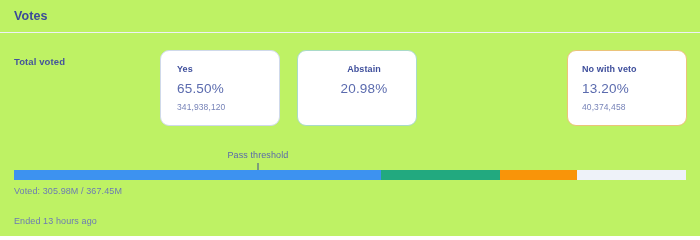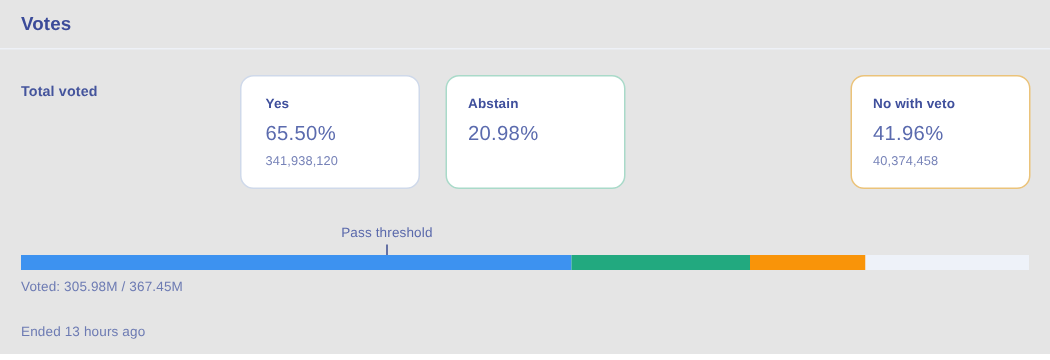--- a/index.html
+++ b/index.html
@@ -11,21 +11,21 @@
     height: 236px;
     background: #ffffff;
     font-family: "Liberation Sans", sans-serif;
     color: #4a5899;
     overflow: hidden;
     position: relative;
   }
   .panel {
     position: absolute;
     inset: 0;
-    background: #e5e5e5;
+    background: #bef264;
   }
   
   .panel-header {
     position: absolute;
     left: 0;
     top: 0;
     width: 700px;
     height: 33px;
     box-sizing: border-box;
     border-bottom: 1px solid #eef1f7;
@@ -71,21 +71,21 @@
     top: 0;
     width: 120px;
     height: 76px;
     box-sizing: border-box;
     border: 1px solid #cfd9ea;
     border-radius: 9px;
     background: #ffffff;
     padding: 13px 0 0 14px;
   }
   .vote-card.c0 { left: 0px;   border-color: #cfd9ea; }
-  .vote-card.c1 { left: 137px; border-color: #a9dac9; }
+  .vote-card.c1 { left: 137px; border-color: #a9dac9; text-align: center; }
   .vote-card.c2 { left: 272px; border-color: #f0b9bd; }
   .vote-card.c3 { left: 407px; border-color: #ebc37a; }
   .card-label {
     font-size: 9px;
     font-weight: bold;
     color: #3f4f9c;
     letter-spacing: 0.1px;
   }
   .card-pct {
     font-size: 13.5px;
@@ -176,21 +176,21 @@
       <div class="card-label">Yes</div>
       <div class="card-pct">65.50%</div>
       <div class="card-count">341,938,120</div>
     </div>
     <div class="vote-card c1" style="border-color: rgb(169, 218, 201);">
       <div class="card-label">Abstain</div>
       <div class="card-pct">20.98%</div>
     </div>
     <div class="vote-card c3" style="border-color: rgb(235, 195, 122);">
       <div class="card-label">No with veto</div>
-      <div class="card-pct">41.96%</div>
+      <div class="card-pct">13.20%</div>
       <div class="card-count">40,374,458</div>
     </div>
   </div>
 
   <div class="threshold">
     <div class="threshold-label" id="thr-label" style="left: 257.936px;">Pass threshold</div>
     <div class="threshold-tick" id="thr-tick" style="left: 257.936px;"></div>
   </div>
 
   <div class="bar-track" id="bar-track">

